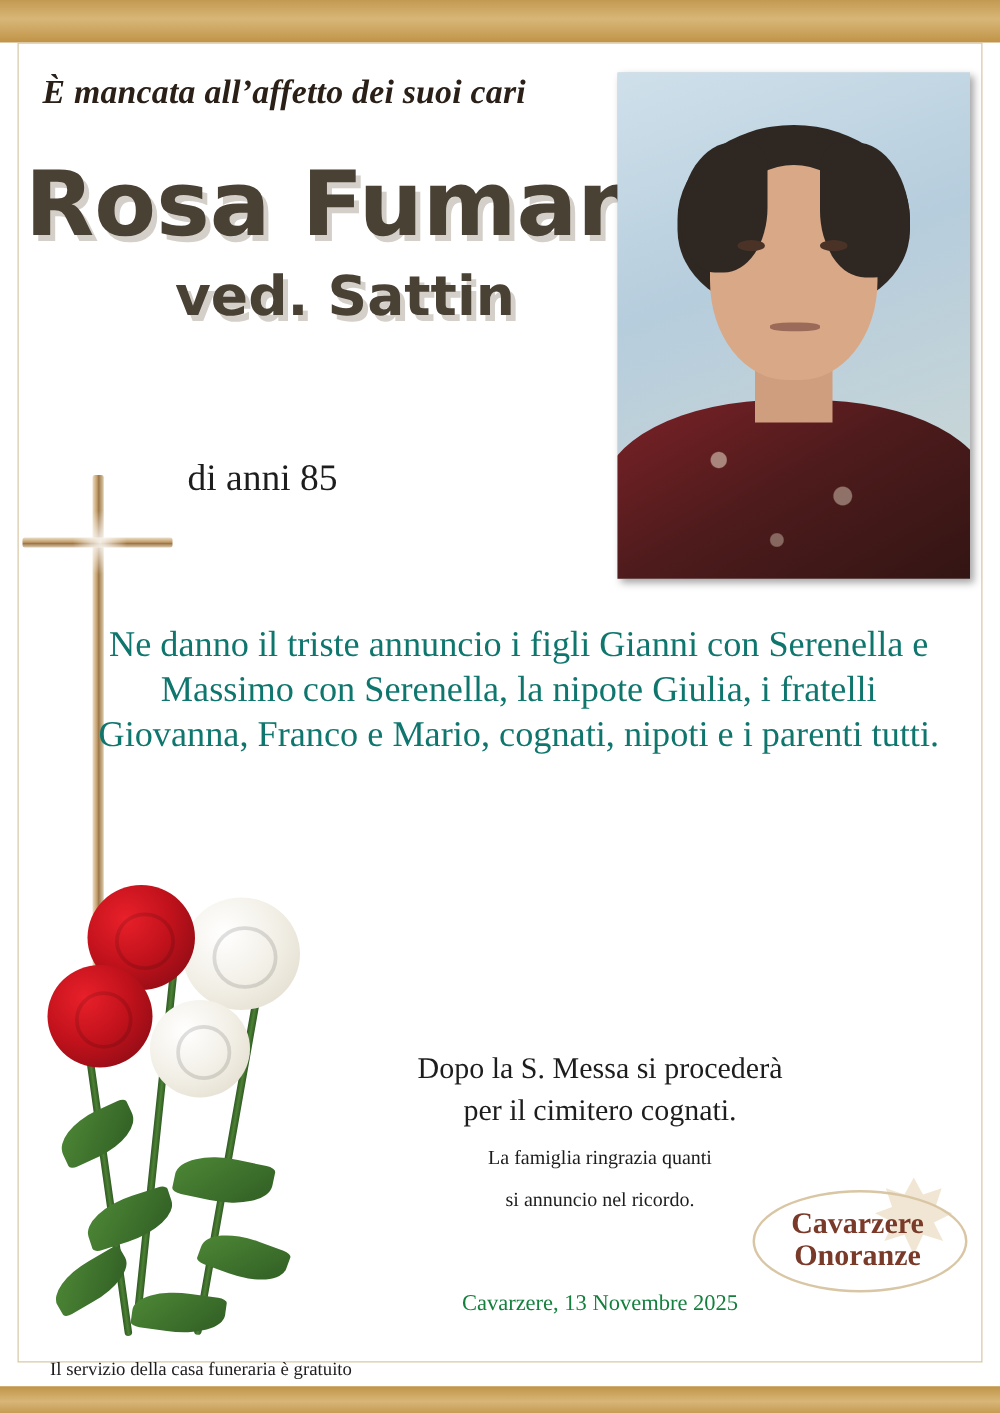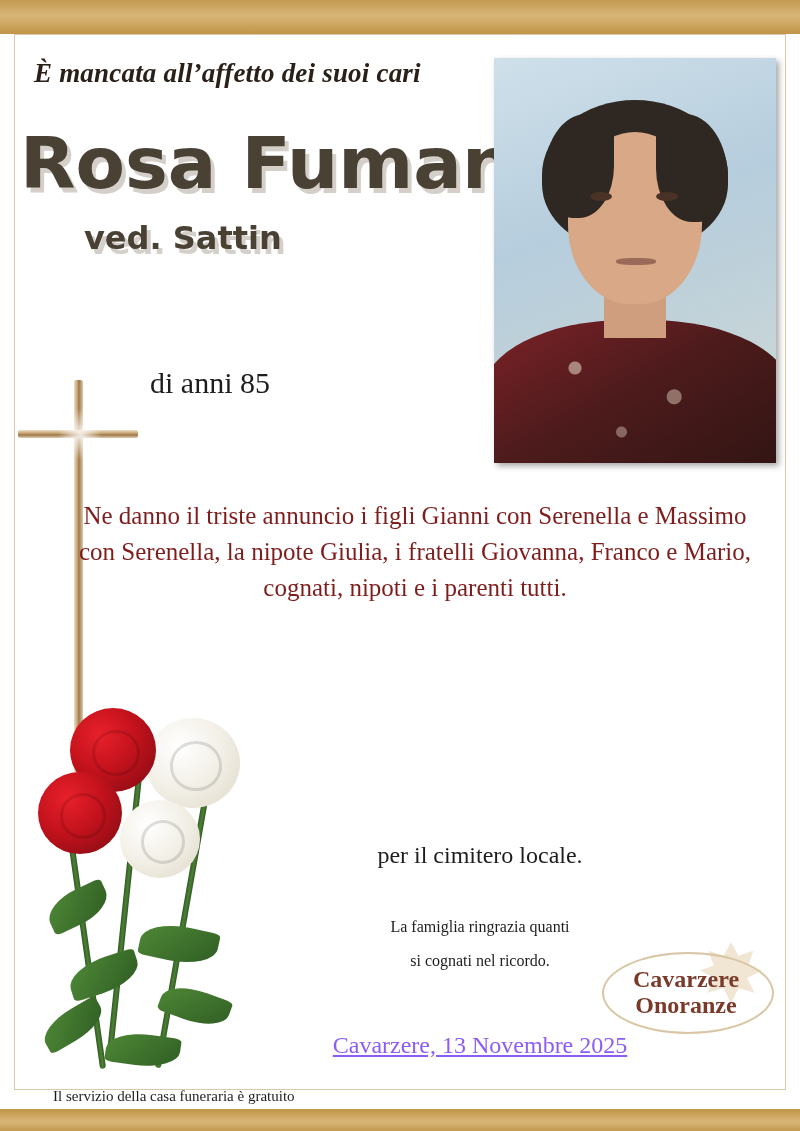--- a/index.html
+++ b/index.html
@@ -101,26 +101,26 @@
     font-weight: bold;
     font-size: 72px;
     line-height: 74px;
     color: #4a4135;
     text-shadow: 4px 5px 0 rgba(160,150,135,.45);
     white-space: nowrap;
   }
   .surname2 {
     font-family: "DejaVu Sans", sans-serif;
     font-weight: bold;
-    font-size: 32px;
+    font-size: 44px;
     line-height: 60px;
     color: #4a4135;
     text-shadow: 4px 5px 0 rgba(160,150,135,.45);
     margin-top: 8px;
-    margin-left: 64px;
+    margin-left: 120px;
     white-space: nowrap;
   }
   .age {
     position: absolute;
     left: 150px;
     top: 366px;
     width: 320px;
     text-align: left;
     font-size: 30px;
     color: #1d1d1d;
@@ -219,23 +219,23 @@
       linear-gradient(150deg, #7d2228 0%, #4e1b1c 45%, #2e1412 100%);
   }
 
   
   .announce {
     position: absolute;
     left: 70px;
     top: 498px;
     width: 690px;
     text-align: center;
-    font-size: 25px;
+    font-size: 29px;
     line-height: 36px;
-    color: #7f1d1d;
+    color: #0f766e;
   }
   .funeral {
     position: absolute;
     left: 230px;
     top: 652px;
     width: 530px;
     text-align: center;
     font-size: 24px;
     line-height: 32px;
     color: #1d1d1d;
@@ -260,31 +260,29 @@
     font-size: 16px;
     line-height: 34px;
     color: #1d1d1d;
   }
   .place-date {
     position: absolute;
     left: 200px;
     top: 1032px;
     width: 560px;
     text-align: center;
-    font-size: 24px;
-    color: #8b5cf6;
-    text-decoration: underline;
+    font-size: 18px;
+    color: #15803d;
   }
   .footer-note {
     position: absolute;
     left: 40px;
     top: 1088px;
     font-size: 15px;
     color: #1d1d1d;
-    margin-left: 13px;
   }
 
   
   .logo {
     position: absolute;
     left: 596px;
     top: 942px;
     width: 180px;
     height: 100px;
   }
@@ -385,26 +383,27 @@
     <div class="hair-front-r"></div>
     <div class="eye-l"></div>
     <div class="eye-r"></div>
     <div class="mouth"></div>
   </div>
 
   <div class="announce">Ne danno il triste annuncio i figli Gianni con Serenella e Massimo con Serenella, la nipote Giulia, i fratelli Giovanna, Franco e Mario, cognati, nipoti e i parenti tutti.</div>
 
 
   <div class="after">
-    <div>per il cimitero locale.</div>
+    <div>Dopo la S. Messa si procederà</div>
+    <div>per il cimitero cognati.</div>
   </div>
 
   <div class="thanks">
     <div>La famiglia ringrazia quanti</div>
-    <div>si cognati nel ricordo.</div>
+    <div>si annuncio nel ricordo.</div>
   </div>
 
   <div class="logo">
     <div class="leaf"></div>
     <div class="ell"></div>
     <div class="l1">Cavarzere</div>
     <div class="l2">Onoranze</div>
   </div>
 
   <div class="place-date">Cavarzere, 13 Novembre 2025</div>

